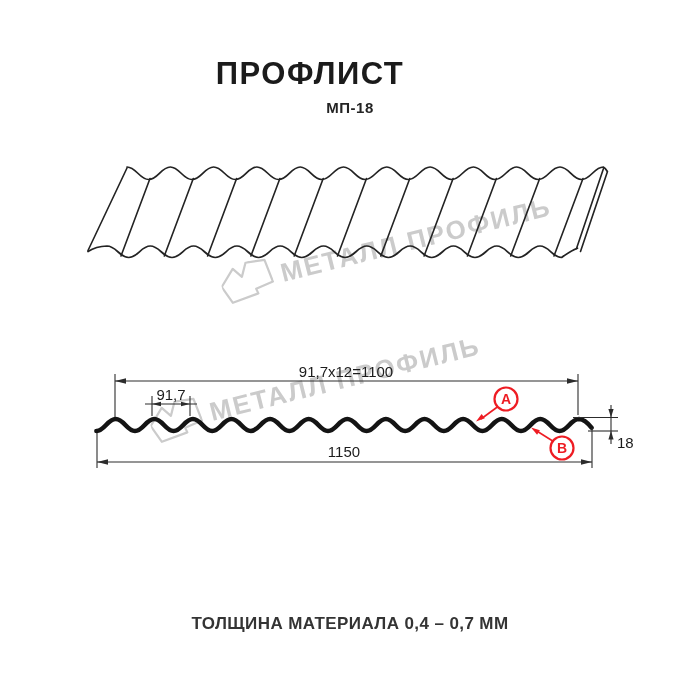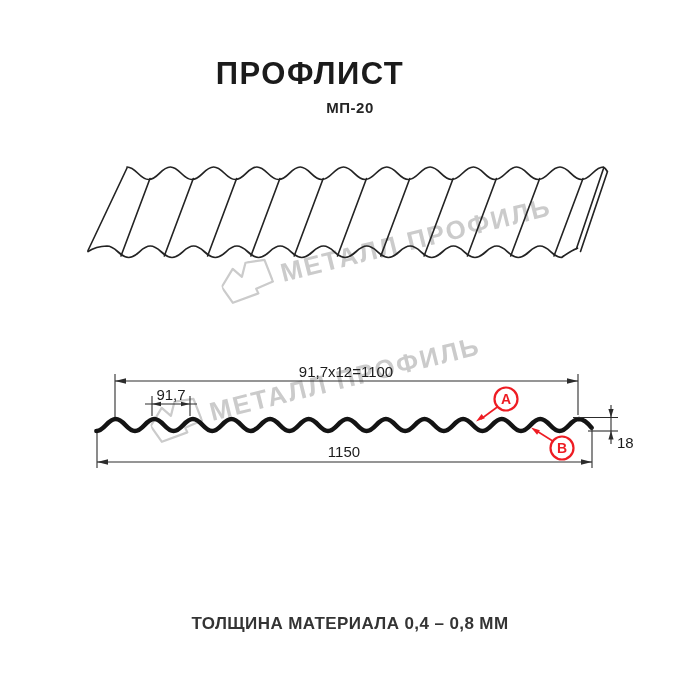--- a/index.html
+++ b/index.html
@@ -138,15 +138,15 @@
       <g>
         <line class="callout-line" x1="553.5" y1="441.5" x2="536" y2="430.5"></line>
         <path class="callout-arrow" d="M531,427.5 L539.9,430.3 L537.1,434.7 Z"></path>
         <circle class="callout-circle" cx="562" cy="448" r="11.5"></circle>
         <text class="callout-text" x="562" y="453" text-anchor="middle">B</text>
       </g>
     </g>
   </svg>
 
   <div class="page-title">ПРОФЛИСТ</div>
-  <div class="page-subtitle">МП-20</div>
-  <div class="footer-note">ТОЛЩИНА МАТЕРИАЛА 0,4 – 0,8 ММ</div>
+  <div class="page-subtitle">МП-18</div>
+  <div class="footer-note">ТОЛЩИНА МАТЕРИАЛА 0,4 – 0,7 ММ</div>
 </div>
 
 </body></html>

